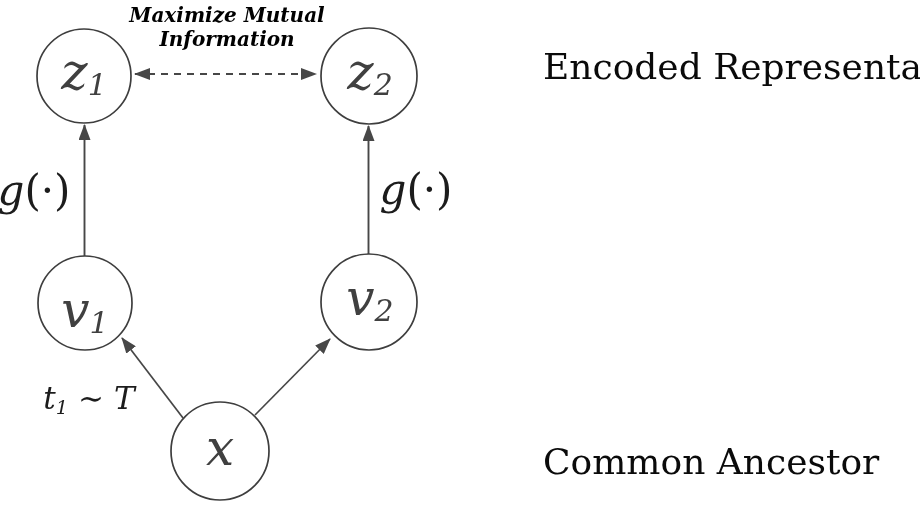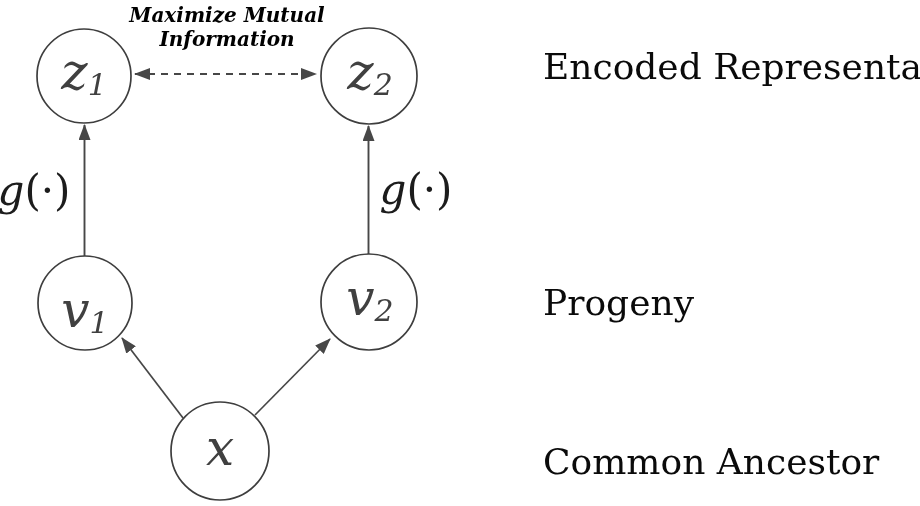--- a/index.html
+++ b/index.html
@@ -133,19 +133,19 @@
 
   <div class="mmi-label">
     <div>Maximize Mutual</div>
     <div>Information</div>
   </div>
 
   <div class="g-label" style="left:34px; top:191px"><span class="mvar">g</span><span class="margs">(·)</span></div>
 
   <div class="g-label" style="left:416px; top:190px"><span class="mvar">g</span><span class="margs">(·)</span></div>
 
+  <div class="aug-label" style="left:90px; top:400px"><span class="mvar">t</span><span class="msub">1</span><span class="mrel">∼</span><span class="mdist">T</span></div>
 
 
   <div class="row-label top">Encoded Representations</div>
-  <div class="row-label middle">Progeny</div>
   <div class="row-label bottom">Common Ancestor</div>
 
 </div>
 
 </body></html>

